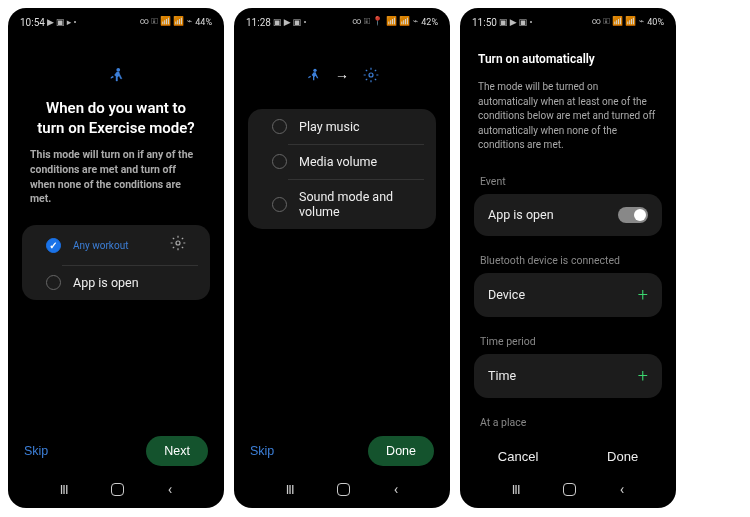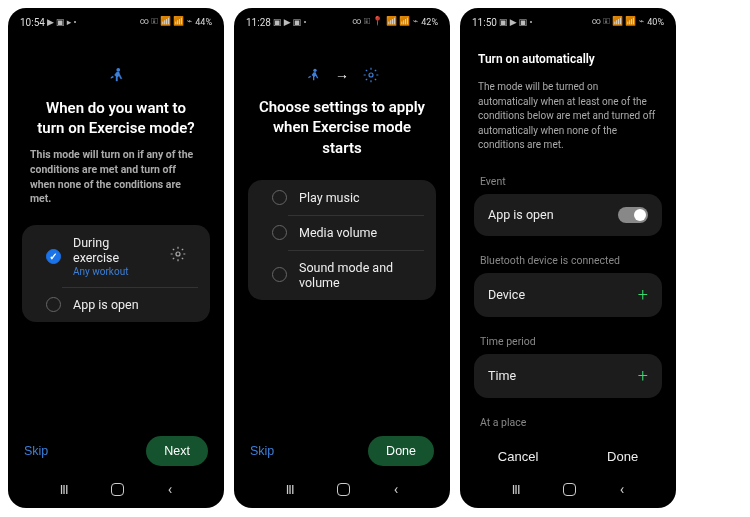--- a/index.html
+++ b/index.html
@@ -220,21 +220,20 @@
           <path d="M13 8l-3 4 2 2v6h2v-5l2-2 2 4h2l-3-6-1-3z" stroke="#3c7fd8" stroke-width="0.5"></path>
           <path d="M8 13l-3 2v2l4-2z"></path>
         </svg>
     </div>
     <div class="title">When do you want to turn on Exercise mode?</div>
     <div class="subtitle">This mode will turn on if any of the conditions are met and turn off when none of the conditions are met.</div>
     <div class="card">
       <div class="option">
         <div class="radio checked"></div>
         <div class="option-text">
-          <div class="option-label">During exercise</div>
           <div class="option-sub">Any workout</div>
         </div>
         <div class="gear-btn">
           <svg width="16" height="16" viewBox="0 0 24 24" fill="none" stroke="#aaa" stroke-width="1.8">
               <circle cx="12" cy="12" r="3"></circle>
               <path d="M12 1v3m0 16v3M4.2 4.2l2.1 2.1m11.4 11.4l2.1 2.1M1 12h3m16 0h3M4.2 19.8l2.1-2.1m11.4-11.4l2.1-2.1"></path>
             </svg>
         </div>
       </div>
       <div class="option">
@@ -275,21 +274,20 @@
           <circle cx="15" cy="5" r="2.5"></circle>
           <path d="M13 8l-3 4 2 2v6h2v-5l2-2 2 4h2l-3-6-1-3z"></path>
           <path d="M8 13l-3 2v2l4-2z"></path>
         </svg>
       <span class="arrow">→</span>
       <svg width="16" height="16" viewBox="0 0 24 24" fill="none" stroke="#3c7fd8" stroke-width="1.8">
           <circle cx="12" cy="12" r="3"></circle>
           <path d="M12 1v3m0 16v3M4.2 4.2l2.1 2.1m11.4 11.4l2.1 2.1M1 12h3m16 0h3M4.2 19.8l2.1-2.1m11.4-11.4l2.1-2.1"></path>
         </svg>
     </div>
-    <div class="title">Choose settings to apply when Exercise mode starts</div>
     <div style="height:12px"></div>
     <div class="card">
       <div class="option">
         <div class="radio"></div>
         <div class="option-text">
             <div class="option-label">Play music</div>
           </div>
       </div>
       <div class="option">
         <div class="radio"></div>

